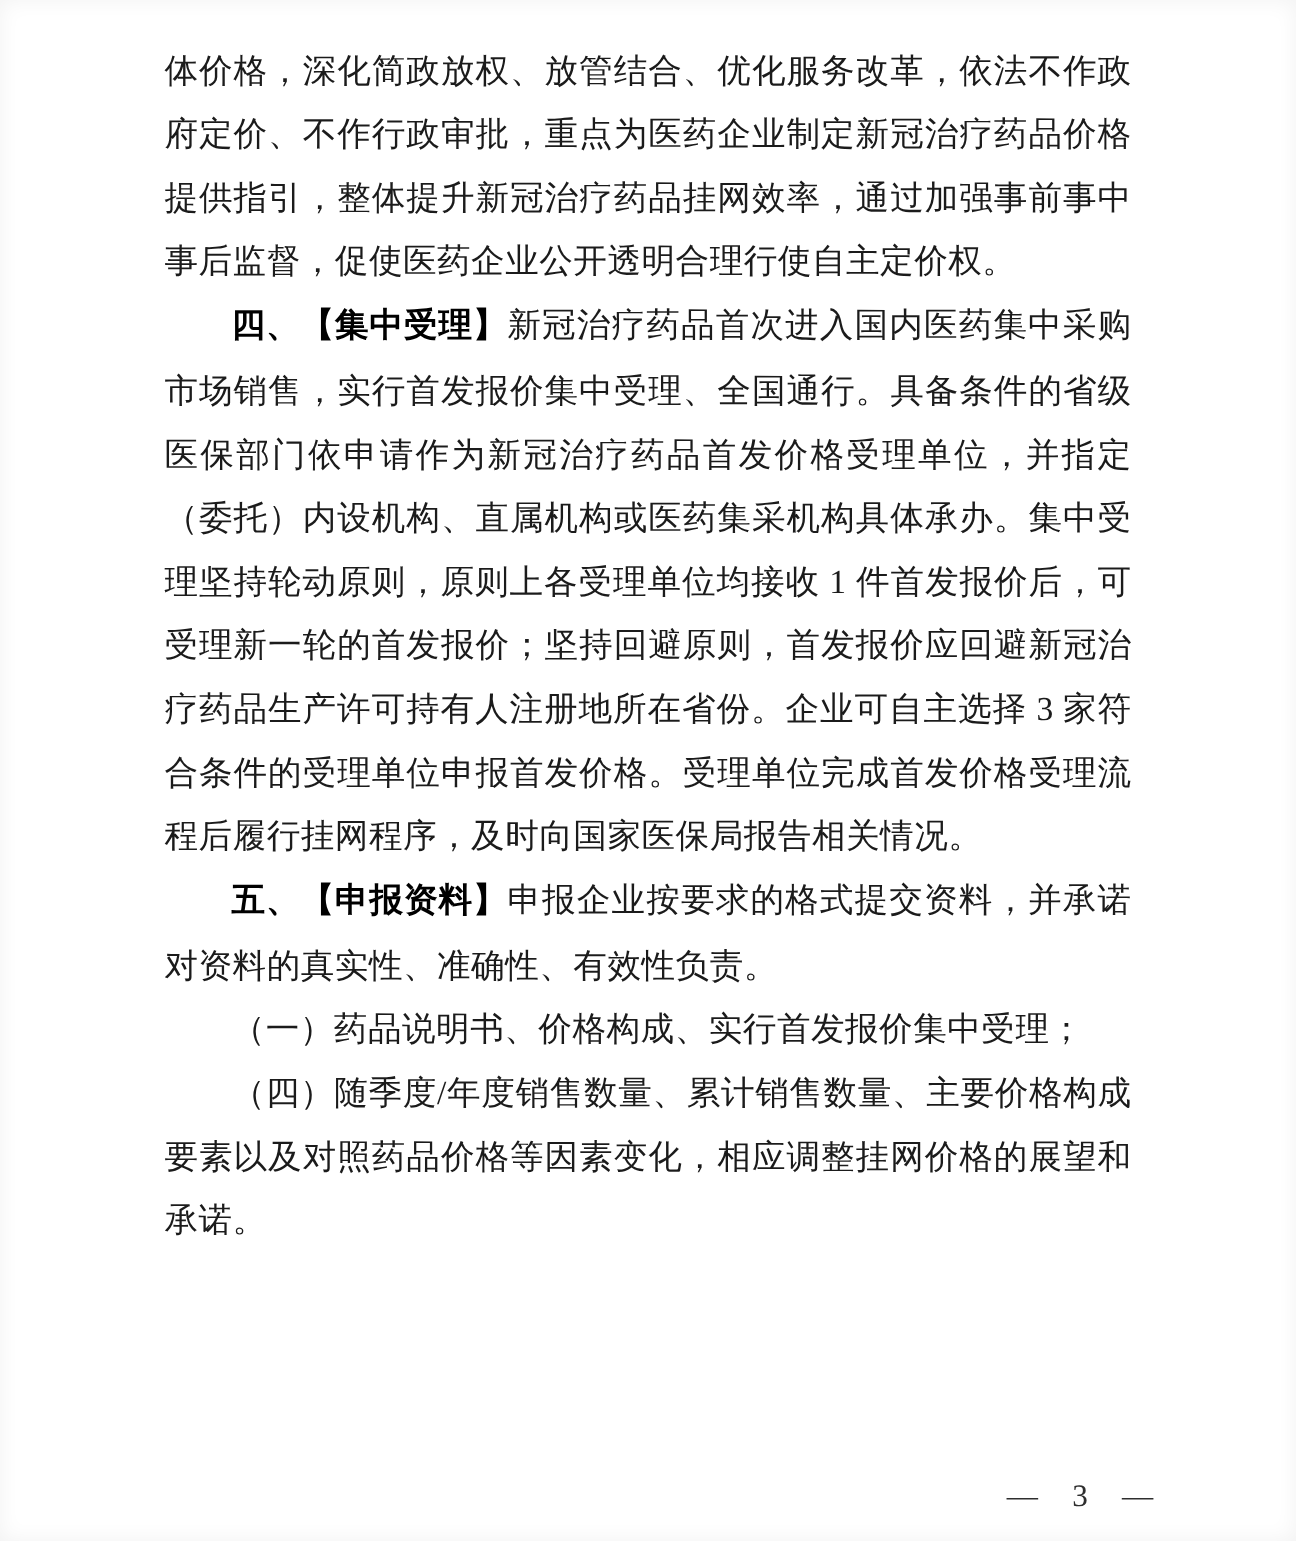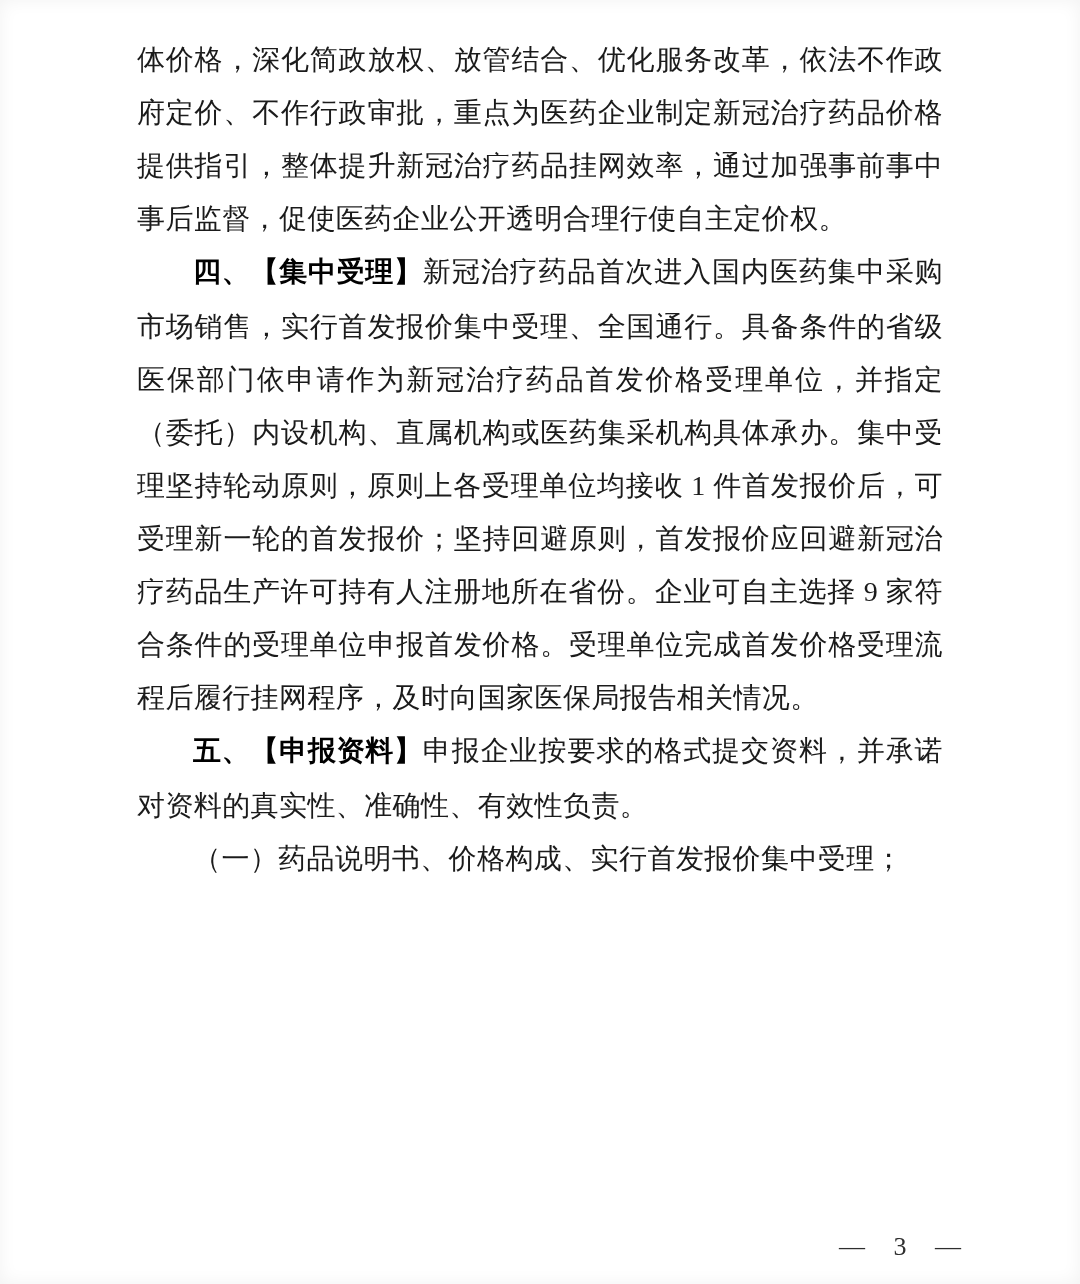--- a/index.html
+++ b/index.html
@@ -59,25 +59,26 @@
   }
 </style>
 </head>
 <body>
 
 <div class="page">
   <div class="content">
 
     <p class="para no-indent"><span>体价格，深化简政放权、放管结合、优化服务改革，依法不作政府定价、不作行政审批，重点为医药企业制定新冠治疗药品价格提供指引，整体提升新冠治疗药品挂网效率，通过加强事前事中事后监督，促使医药企业公开透明合理行使自主定价权。</span></p>
 
-    <p class="para"><span class="section-heading">四、【集中受理】</span><span>新冠治疗药品首次进入国内医药集中采购市场销售，实行首发报价集中受理、全国通行。具备条件的省级医保部门依申请作为新冠治疗药品首发价格受理单位，并指定（委托）内设机构、直属机构或医药集采机构具体承办。集中受理坚持轮动原则，原则上各受理单位均接收 1 件首发报价后，可受理新一轮的首发报价；坚持回避原则，首发报价应回避新冠治疗药品生产许可持有人注册地所在省份。企业可自主选择 9 家符合条件的受理单位申报首发价格。受理单位完成首发价格受理流程后履行挂网程序，及时向国家医保局报告相关情况。</span></p>
+    <p class="para"><span class="section-heading">四、【集中受理】</span><span>新冠治疗药品首次进入国内医药集中采购市场销售，实行首发报价集中受理、全国通行。具备条件的省级医保部门依申请作为新冠治疗药品首发价格受理单位，并指定（委托）内设机构、直属机构或医药集采机构具体承办。集中受理坚持轮动原则，原则上各受理单位均接收 1 件首发报价后，可受理新一轮的首发报价；坚持回避原则，首发报价应回避新冠治疗药品生产许可持有人注册地所在省份。企业可自主选择 3 家符合条件的受理单位申报首发价格。受理单位完成首发价格受理流程后履行挂网程序，及时向国家医保局报告相关情况。</span></p>
 
     <p class="para"><span class="section-heading">五、【申报资料】</span><span>申报企业按要求的格式提交资料，并承诺对资料的真实性、准确性、有效性负责。</span></p>
 
     <p class="para"><span>（一）药品说明书、价格构成、实行首发报价集中受理；</span></p>
 
 
 
+    <p class="para"><span>（四）随季度/年度销售数量、累计销售数量、主要价格构成要素以及对照药品价格等因素变化，相应调整挂网价格的展望和承诺。</span></p>
 
   </div>
 
   <div class="footer-page-number">— 3 —</div>
 </div>
 
 </body></html>

